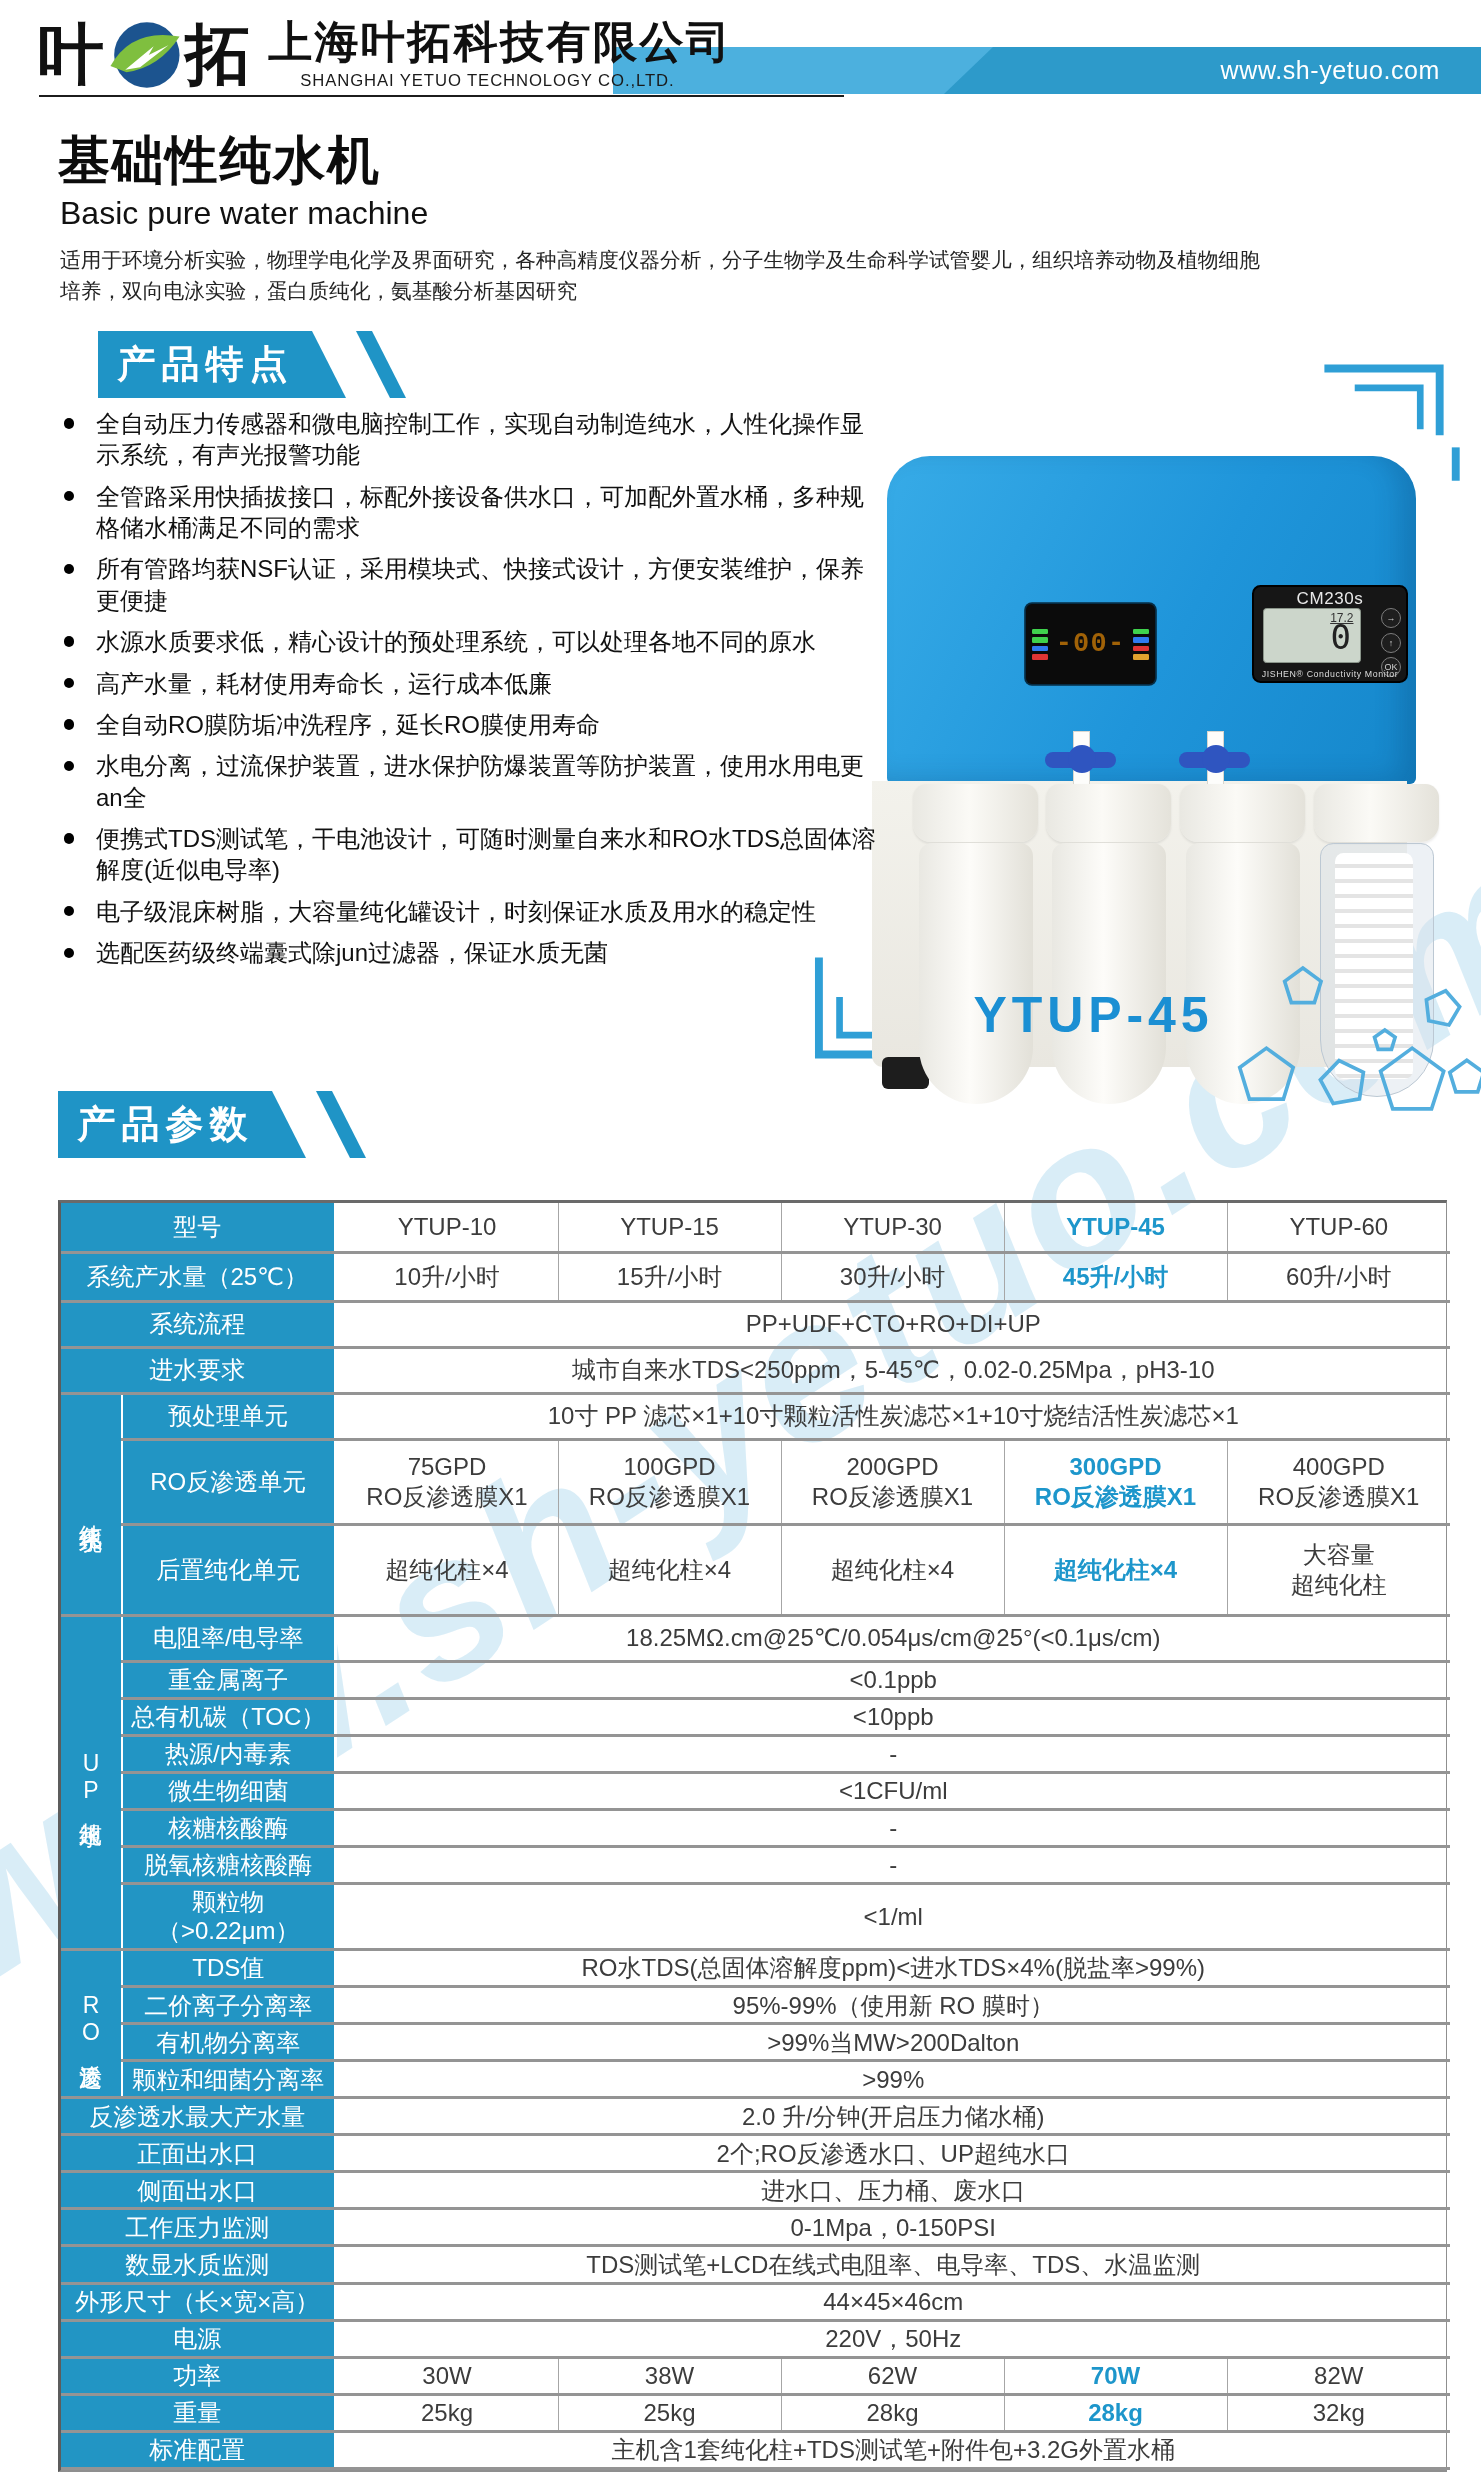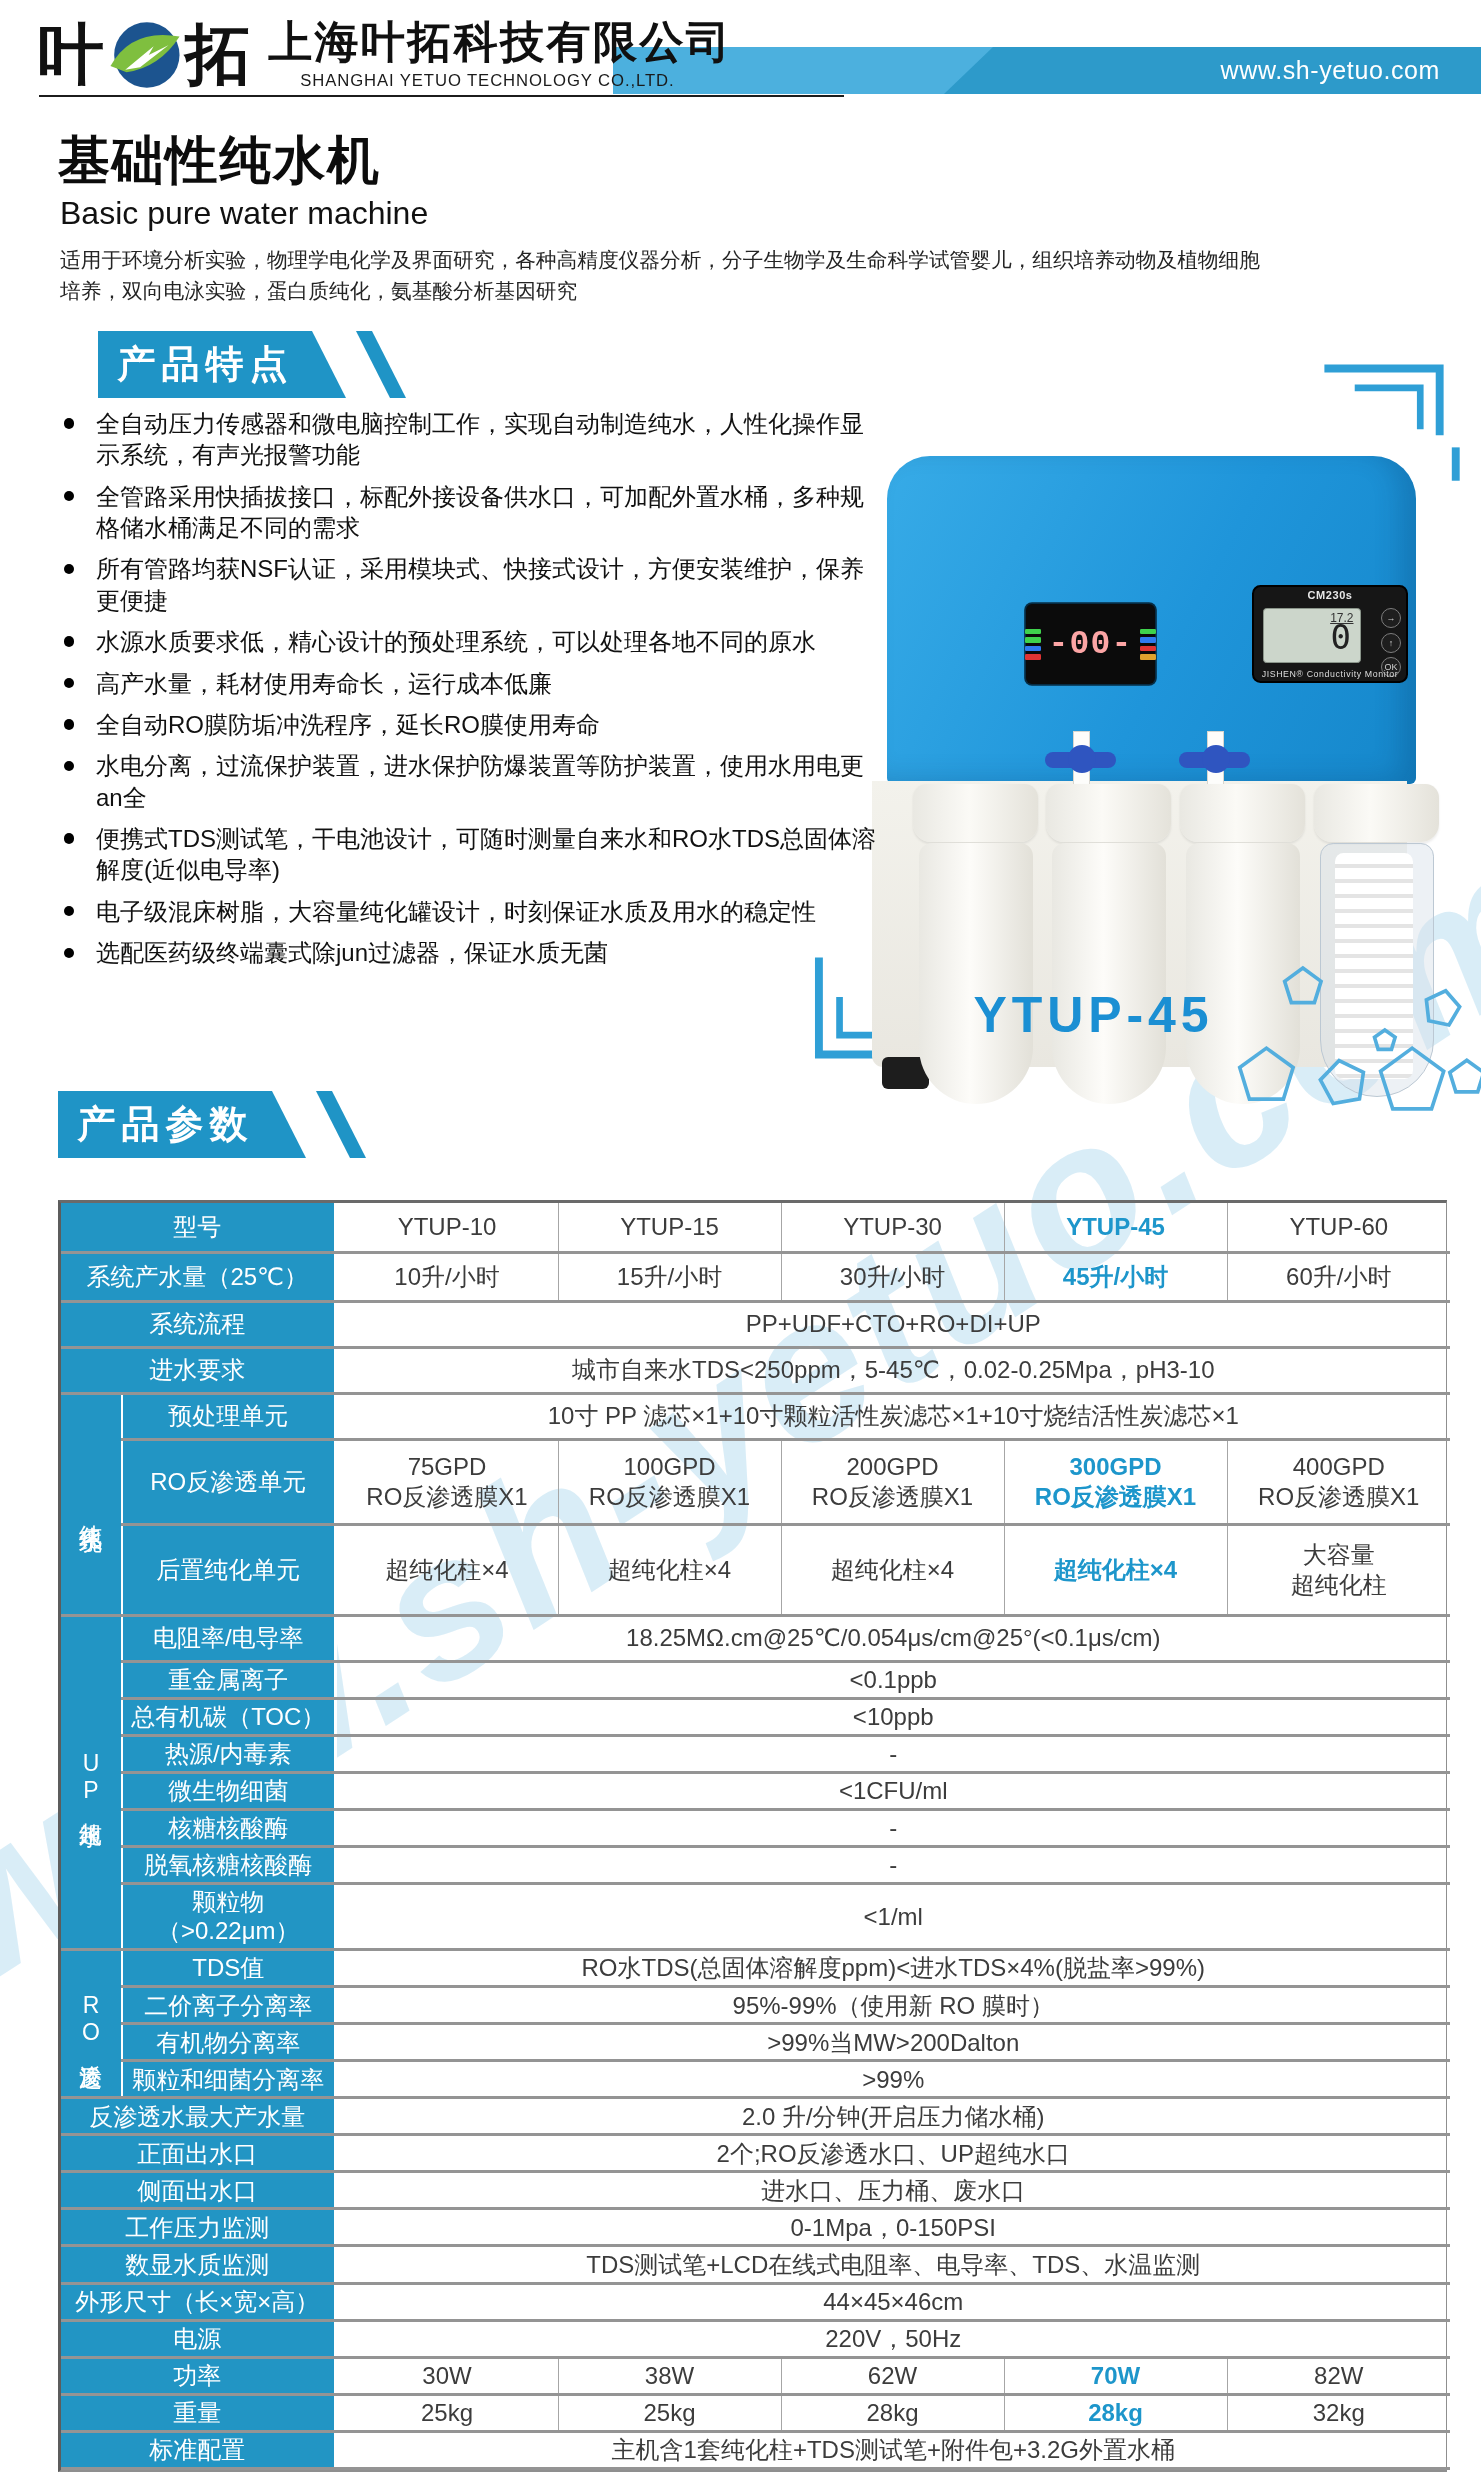--- a/index.html
+++ b/index.html
@@ -55,25 +55,25 @@
   .product{position:absolute;left:808px;top:337px;width:673px;height:738px;z-index:2;}
   .corner-tr{position:absolute;right:11px;top:7.3px;}
   .corner-bl{position:absolute;left:0px;top:602px;}
   .machine{position:absolute;left:79px;top:119px;width:529px;height:328px;
            background:linear-gradient(118deg,#37abe7 0%,#1f95da 55%,#1587cb 100%);
            border-radius:43px 43px 6px 6px;box-shadow:inset -17px -6px 24px rgba(0,40,80,.18);}
   .mdisplay{position:absolute;left:139px;top:148px;width:129px;height:80px;background:#0b0b0b;
             border-radius:6px;box-shadow:0 0 0 1.8px #062c44;display:flex;align-items:center;justify-content:center;}
   .bars{display:flex;flex-direction:column;gap:3px;margin:0 4.3px;}
   .bars span{width:16px;height:5.5px;border-radius:1.2px;}
-  .digits{font-family:"Liberation Mono","DejaVu Sans Mono",monospace;color:#fca5a5;
-          font-size:33px;font-weight:bold;letter-spacing:1.2px;margin:0 3.6px;}
+  .digits{font-family:"Liberation Mono","DejaVu Sans Mono",monospace;color:#a16207;
+          font-size:27px;font-weight:bold;letter-spacing:1.2px;margin:0 3.6px;}
   .monitor{position:absolute;left:365px;top:129px;width:156px;height:98px;background:#161616;
            border:2.4px solid #000;border-radius:8.5px;box-sizing:border-box;}
-  .mon-title{color:#e8e8e8;font-size:11px;text-align:center;margin-top:2.4px;letter-spacing:0.6px;font-weight:bold;}
+  .mon-title{color:#e8e8e8;font-size:17px;text-align:center;margin-top:2.4px;letter-spacing:0.6px;}
   .lcd{position:absolute;left:8.5px;top:20.7px;width:96px;height:53px;background:#ccd6cb;
        border-radius:3.6px;border:1.2px solid #8a958a;}
   .lcd .small{position:absolute;right:6px;top:2.4px;font-size:12px;color:#333;text-decoration:underline;}
   .lcd .big{position:absolute;right:8.5px;top:11px;font-size:34px;color:#222;
             font-family:"DejaVu Sans Mono",monospace;line-height:1;}
   .mon-btns{position:absolute;right:4.9px;top:20.7px;display:flex;flex-direction:column;gap:4.9px;}
   .mon-btns i{width:18px;height:18px;border-radius:50%;border:1.2px solid #7d7d7d;color:#cfcfcf;
               font-size:9px;font-style:normal;display:flex;align-items:center;justify-content:center;background:#1e1e1e;}
   .mon-brand{position:absolute;left:0;bottom:2.4px;width:100%;text-align:center;color:#dedede;font-size:8.8px;letter-spacing:0.6px;}
   .mbody{position:absolute;left:64px;top:444px;width:535px;height:286px;

